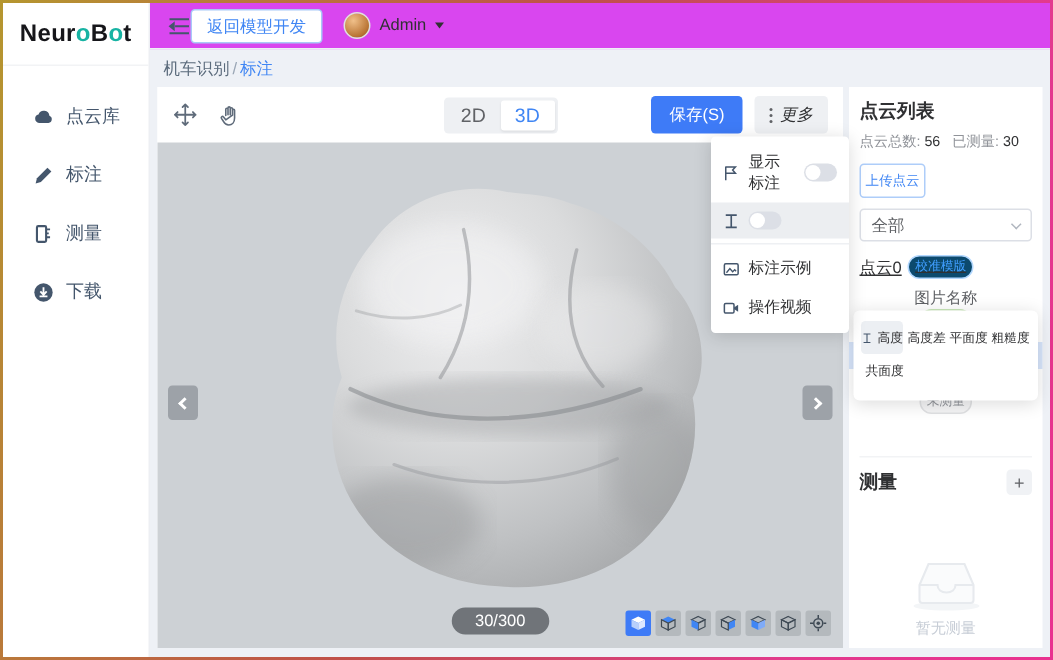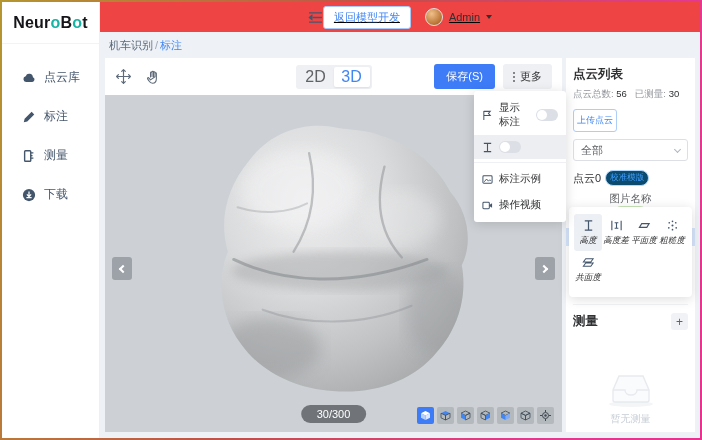--- a/index.html
+++ b/index.html
@@ -10,43 +10,43 @@
   
   .sidebar { width:98px; background:#fff; border-right:1px solid #edeff3; display:flex; flex-direction:column; flex-shrink:0; }
   .logo { height:42px; display:flex; align-items:center; justify-content:center; font-weight:bold; font-size:16px; color:#16161a; letter-spacing:.2px; border-bottom:1px solid #f2f3f5; }
   .logo .gear { color:#17b3a3; font-weight:bold; }
   .nav { padding-top:14px; }
   .nav-item { display:flex; align-items:center; gap:8px; padding:11px 0 11px 20px; font-size:12px; color:#44566c; cursor:pointer; }
   .nav-item svg { flex-shrink:0; }
 
   
   .main { flex:1; display:flex; flex-direction:column; min-width:0; }
-  .topbar { height:31px; background:#ef4444; border-bottom:1px solid #eef1f5; display:flex; align-items:center; justify-content:center; padding:0 12px;text-decoration:underline; }
+  .topbar { height:31px; background:#d946ef; border-bottom:1px solid #eef1f5; display:flex; align-items:center; justify-content:flex-start; padding:0 12px; }
   .back-btn { font-size:11px; color:#4086f4; border:1px solid #a9c9f8; border-radius:3px; padding:3px 10px; background:#fff; cursor:pointer; }
   .user { display:flex; align-items:center; gap:6px; margin-left:14px; font-size:11px; color:#303133; cursor:pointer; }
   .avatar { width:18px; height:18px; border-radius:50%; background:radial-gradient(circle at 35% 30%,#f0c08a,#b87333 70%,#7a4a1e); border:1px solid #e0e0e0; }
   .caret-down { width:0; height:0; border-left:3.5px solid transparent; border-right:3.5px solid transparent; border-top:4px solid #303133; }
   .topbar-right { display:flex; align-items:center; }
 
   .work { flex:1; background:#eef1f6; padding:4px 5px 6px 5px; display:flex; flex-direction:column; min-height:0; }
   .breadcrumb { font-size:11px; padding:1px 4px 5px 4px; color:#5b6b7c; }
   .breadcrumb .cur { color:#4086f4; }
   .breadcrumb .sep { color:#9aa6b5; margin:0 2px; }
   .content { flex:1; display:flex; gap:4px; min-height:0; }
 
   
   .card { flex:1; display:flex; flex-direction:column; background:#fff; position:relative; min-width:0; }
   .cardbar { height:37px; display:flex; align-items:center; justify-content:space-between; padding:0 10px; position:relative; background:#fff; }
   .cardbar-left { display:flex; align-items:center; gap:14px; color:#5f6b7a; }
   .seg { position:absolute; left:50%; transform:translateX(-50%); display:flex; background:#eef0f3; border-radius:3px; padding:2px; }
-  .seg button { border:0; background:transparent; font-size:16px; color:#606266; width:36px; height:20px; border-radius:2px; cursor:pointer; font-family:inherit; }
+  .seg button { border:0; background:transparent; font-size:13px; color:#606266; width:36px; height:20px; border-radius:2px; cursor:pointer; font-family:inherit; }
   .seg button.on { background:#fff; color:#4086f4; box-shadow:0 1px 2px rgba(0,0,0,.08); }
   .cardbar-right { display:flex; align-items:center; gap:8px; }
   .save-btn { background:#3e7bf7; color:#fff; border:0; font-size:11px; padding:5px 12px; border-radius:3px; cursor:pointer; font-family:inherit; }
-  .more-btn { background:#eef0f3; color:#303133; border:0; font-size:11px; padding:5px 10px; border-radius:3px; cursor:pointer; display:flex; align-items:center; gap:5px; font-family:inherit; }
+  .more-btn { background:#eef0f3; color:#303133; border:0; font-size:11px; padding:5px 10px; border-radius:3px; cursor:pointer; display:flex; align-items:center; gap:5px; font-family:inherit;font-style:italic; }
   .dots { display:inline-block; width:2px; height:2px; background:#606266; border-radius:50%; box-shadow:0 -4px 0 #606266, 0 4px 0 #606266; }
 
   .canvas { flex:1; background:#cdd1d5; position:relative; overflow:hidden; }
   .tooth { position:absolute; left:90px; top:18px; }
 
   .nav-arrow { position:absolute; top:162px; width:20px; height:23px; background:rgba(140,146,152,.75); border:0; border-radius:3px; cursor:pointer; display:flex; align-items:center; justify-content:center; }
   .nav-arrow.prev { left:7px; } .nav-arrow.next { right:7px; }
   .chev { width:6px; height:6px; border:solid #fff; border-width:2px 2px 0 0; display:inline-block; }
   .chev.l { transform:rotate(-135deg); margin-left:2px; } .chev.r { transform:rotate(45deg); margin-right:2px; }
 
@@ -66,35 +66,35 @@
 
   
   .panel { width:129px; background:#fff; flex-shrink:0; position:relative; display:flex; flex-direction:column; padding:8px 7px 4px 7px; }
   .p-title { font-size:12.5px; font-weight:bold; color:#303133; }
   .p-stats { display:flex; gap:8px; font-size:9.5px; color:#909399; margin-top:5px; white-space:nowrap; }
   .p-stats b { color:#303133; font-weight:normal; }
   .p-btns { display:flex; gap:4px; margin-top:8px; }
   .p-btn { font-size:9px; color:#4086f4; background:#fff; border:1px solid #aecdf9; border-radius:3px; padding:4px 3px; cursor:pointer; white-space:nowrap; font-family:inherit; }
   .p-select { margin-top:7px; height:22px; border:1px solid #dcdfe6; border-radius:3px; display:flex; align-items:center; justify-content:space-between; padding:0 7px; font-size:11px; color:#606266; cursor:pointer; }
   .sel-chev { width:5px; height:5px; border:solid #b0b6bf; border-width:0 1.5px 1.5px 0; transform:rotate(45deg); margin-top:-2px; }
-  .p-cloud { display:flex; align-items:center; gap:4px; margin-top:9px; font-size:11px; color:#303133; }
+  .p-cloud { display:flex; align-items:center; gap:4px; margin-top:9px; font-size:11px; color:#303133;text-decoration:underline; }
   .badge { font-size:8.5px; border-radius:8px; padding:1px 4px; white-space:nowrap; }
   .badge.tpl { color:#409eff; background:#0c4a6e; border:1px solid #b3d8ff; }
   .badge.done { color:#67c23a; background:#f0f9eb; border:1px solid #c8e6b8; }
   .badge.todo { color:#909399; background:#f4f4f5; border:1px solid #e0e1e3; }
   .rows { margin-top:6px; }
   .row { height:18px; display:flex; align-items:center; justify-content:space-between; font-size:10.5px; color:#606266; padding:0 2px; cursor:pointer;flex-direction:column; }
   .row.sel { background:#d7e5fb; color:#4086f4; margin:0 -7px; padding:0 7px 0 9px; }
   .row-right { display:flex; align-items:center; gap:4px; }
   .row .x { color:#8fa4c6; font-size:10px; }
   .row .act { color:#4086f4; font-size:9.5px; }
 
   .tool-pop { position:absolute; left:3px; right:3px; top:149px; background:#fff; border-radius:4px; box-shadow:0 2px 12px rgba(0,0,0,.14); padding:7px 5px 9px 5px; z-index:6; }
   .tool-grid { display:flex; flex-wrap:wrap; }
-  .tool { width:28px; display:flex; flex-direction:column; align-items:center; gap:3px; padding:5px 0 4px 0; border-radius:3px; cursor:pointer; color:#44566c;font-style:italic; }
+  .tool { width:28px; display:flex; flex-direction:row; align-items:center; gap:3px; padding:5px 0 4px 0; border-radius:3px; cursor:pointer; color:#44566c; }
   .tool span { font-size:8.5px; color:#303133; white-space:nowrap; }
   .tool.on { background:#eceff3; }
 
   .measure-head { margin-top:40px; display:flex; align-items:center; justify-content:space-between; border-top:1px solid #f2f3f5; padding-top:8px; }
   .measure-head b { font-size:12.5px; color:#303133; }
   .plus-btn { width:17px; height:17px; background:#f0f2f5; border:0; border-radius:3px; color:#606266; font-size:12px; line-height:1; cursor:pointer; }
   .empty { flex:1; display:flex; flex-direction:column; align-items:center; justify-content:flex-end; gap:4px; padding-bottom:2px; }
   .empty-text { font-size:10px; color:#c7cdd6; }
 </style>
 </head>

